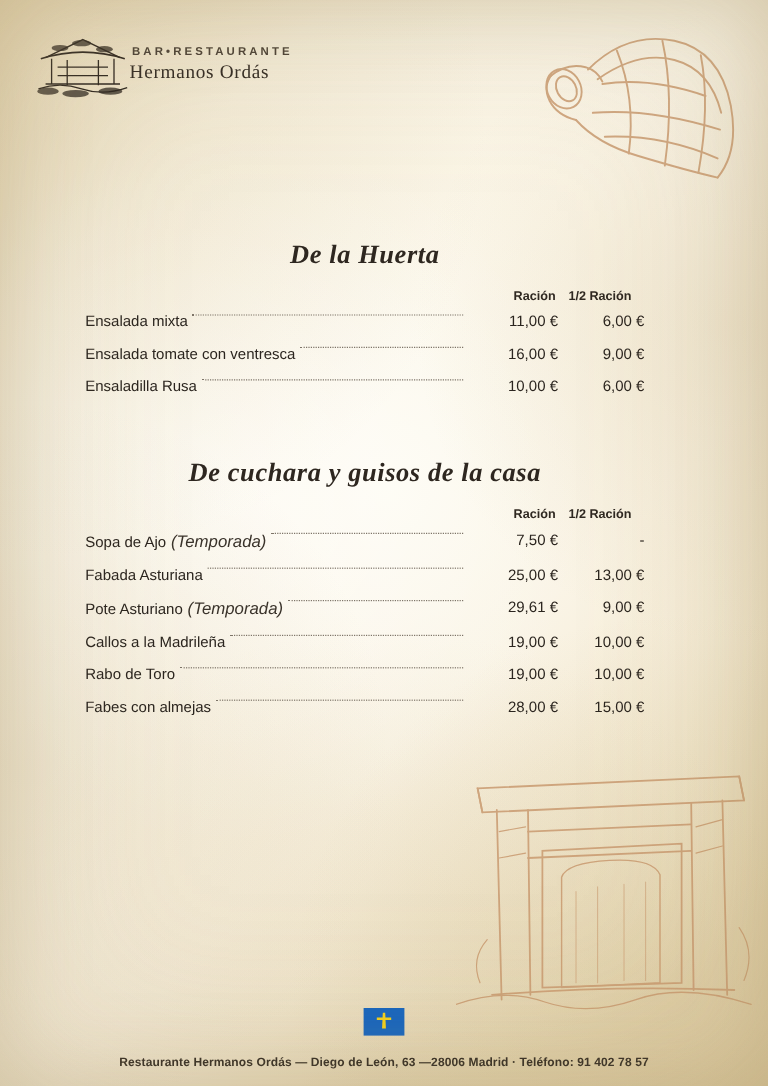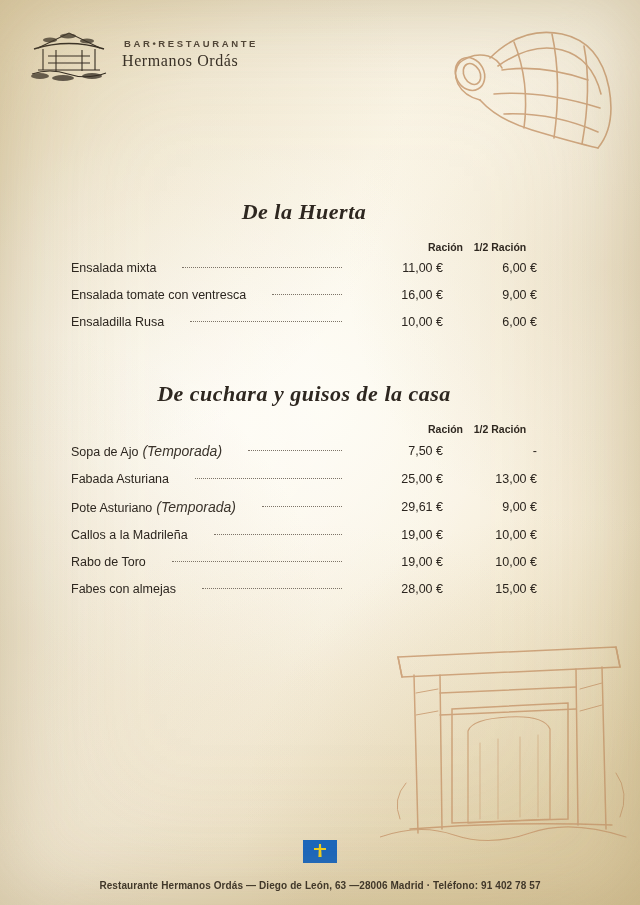--- a/index.html
+++ b/index.html
@@ -42,21 +42,20 @@
     box-shadow: inset 0 0 70px rgba(170,145,95,0.35), inset 0 0 160px rgba(175,150,100,0.22);
   }
 
   
   .header {
     position: absolute;
     top: 26px;
     left: 30px;
     display: flex;
     align-items: center;
-    gap: 14px;
   }
   .logo-mark {
     width: 78px;
     height: 56px;
   }
   .brand {
     line-height: 1.05;
   }
   .brand-kicker {
     font-size: 9.5px;
@@ -114,25 +113,24 @@
   .col-head .ch-racion {
     width: 78px;
     text-align: right;
   }
   .col-head .ch-media {
     width: 74px;
     text-align: center;
   }
   .row {
     display: flex;
-    align-items: center;
+    align-items: flex-start;
     font-size: 12.5px;
     color: #2b251f;
     padding: 7px 0 6px 0;
-    gap: 22px;
   }
   .row .name {
     white-space: nowrap;
   }
   .row .name .temp {
     font-style: italic;
     font-size: 14px;
     color: #3a332b;
     padding-left: 4px;
   }

